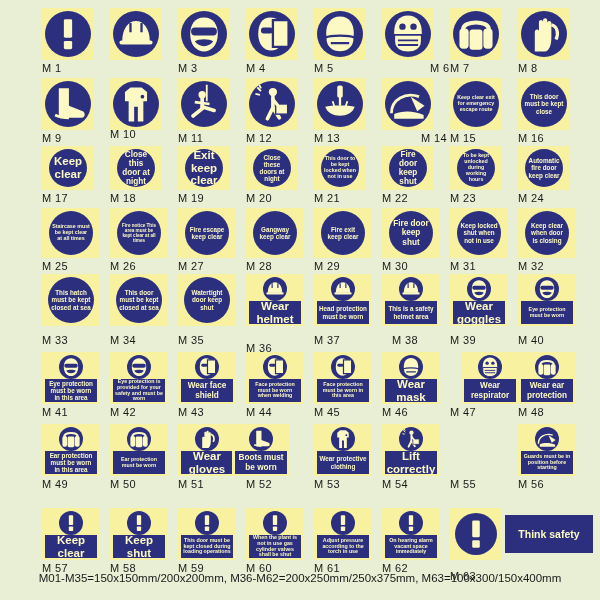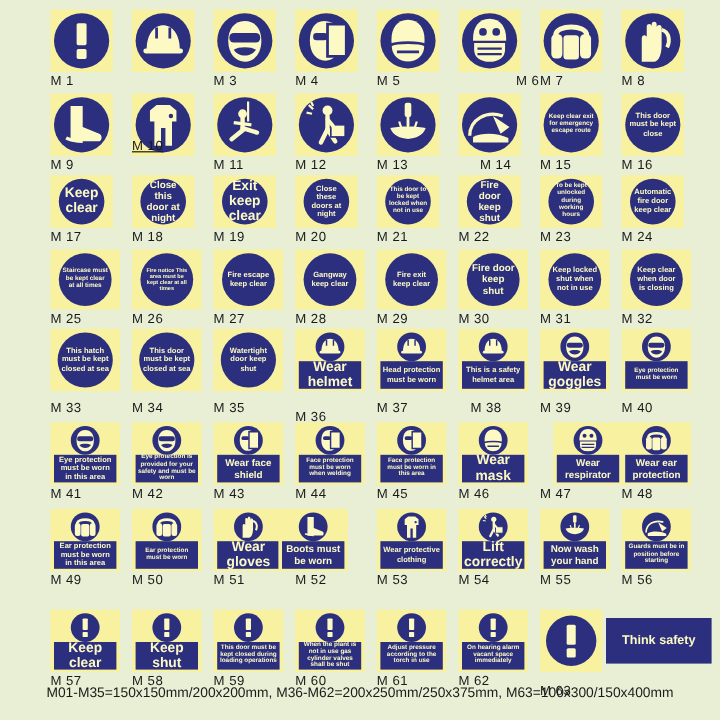--- a/index.html
+++ b/index.html
@@ -192,21 +192,21 @@
     <div class="cell" style="left: 110px; top: 78px;">
       <div class="sign" style="width: 52px; height: 52px;">
         <div class="disc" style="width: 46px; height: 46px;">
           <svg viewBox="0 0 100 100" width="100%" height="100%">
             <path d="M38 14 L62 14 L74 24 L74 44 L66 44 L66 88 L54 88 L54 56 L46 56 L46 88 L34 88 L34 44 L26 44 L26 24Z" fill="#fdf9c4"></path>
             <circle cx="64" cy="34" r="4" fill="#2b2f7e"></circle>
           </svg>
         </div>
       </div>
     </div>
-    <div class="code" style="left: 110px; top: 116px; text-decoration: underline;">M 10</div>
+    <div class="code" style="left: 110px; top: 128px;">M 10</div>
     <div class="cell" style="left: 178px; top: 78px;">
       <div class="sign" style="width: 52px; height: 52px;">
         <div class="disc" style="width: 46px; height: 46px;">
           <svg viewBox="0 0 100 100" width="100%" height="100%">
             <path d="M56 8 L56 44" stroke="#fdf9c4" stroke-width="4"></path>
             <circle cx="46" cy="30" r="8" fill="#fdf9c4"></circle>
             <path d="M46 38 L46 60 L26 76" stroke="#fdf9c4" stroke-width="8" fill="none" stroke-linecap="round"></path>
             <path d="M46 56 L72 64" stroke="#fdf9c4" stroke-width="8" fill="none" stroke-linecap="round"></path>
             <path d="M30 46 L62 50" stroke="#fdf9c4" stroke-width="6" fill="none"></path>
           </svg>
@@ -246,21 +246,21 @@
       <div class="sign" style="width: 52px; height: 52px;">
         <div class="disc" style="width: 46px; height: 46px;">
           <svg viewBox="0 0 100 100" width="100%" height="100%">
             <path d="M14 70 C14 40 44 24 74 34" stroke="#fdf9c4" stroke-width="6" fill="none"></path>
             <path d="M56 34 L86 54 L70 66 Z" fill="#fdf9c4"></path>
             <path d="M20 72 C36 64 64 64 84 74 L84 82 L20 82Z" fill="#fdf9c4"></path>
           </svg>
         </div>
       </div>
     </div>
-    <div class="code" style="left: 380px; top: 132px; padding-left: 20px;">M 14</div>
+    <div class="code" style="left: 401px; top: 132px; padding-left: 20px;">M 14</div>
     <div class="cell" style="left: 450px; top: 78px;">
       <div class="sign" style="width: 52px; height: 52px;">
         <div class="roundtext" style="width: 46px; height: 46px; font-size: 5.3px;">Keep clear exit for emergency escape route</div>
       </div>
     </div>
     <div class="code" style="left: 450px; top: 132px;">M 15</div>
     <div class="cell" style="left: 518px; top: 78px;">
       <div class="sign" style="width: 52px; height: 52px;">
         <div class="roundtext" style="width: 46px; height: 46px; font-size: 6.3px;">This door must be kept close</div>
       </div>
@@ -625,33 +625,20 @@
             <path d="M52 58 L66 80" stroke="#fdf9c4" stroke-width="8" fill="none" stroke-linecap="round"></path>
             <rect x="58" y="50" width="26" height="22" fill="#fdf9c4" stroke="#2b2f7e" stroke-width="3"></rect>
             <path d="M52 40 L62 52" stroke="#fdf9c4" stroke-width="7" fill="none" stroke-linecap="round"></path>
             <path d="M18 14 L26 22 M14 28 L24 30 M22 8 L26 16" stroke="#fdf9c4" stroke-width="4"></path>
           </svg>
         </div>
         <div class="band" style="height: 23px; font-size: 11.5px; padding: 1px 2px;">Lift correctly</div>
       </div>
     </div>
     <div class="code" style="left: 382px; top: 478px;">M 54</div>
-    <div class="cell" style="left: 450px; top: 424px;">
-      <div class="sign" style="width: 58px; height: 52px; padding: 2px 3px; justify-content: space-between;">
-        <div class="disc" style="width: 24px; height: 24px; flex: 0 0 auto; margin-top: 1px;">
-          <svg viewBox="0 0 100 100" width="100%" height="100%">
-            <rect x="44" y="10" width="12" height="26" rx="4" fill="#fdf9c4"></rect>
-            <path d="M50 34 L50 52" stroke="#fdf9c4" stroke-width="5"></path>
-            <path d="M18 56 C30 52 70 52 82 56 C74 82 26 82 18 56Z" fill="#fdf9c4"></path>
-            <path d="M34 44 L38 56 M50 40 L50 54 M66 44 L62 56" stroke="#fdf9c4" stroke-width="4"></path>
-          </svg>
-        </div>
-        <div class="band" style="height: 23px; font-size: 8.2px; padding: 1px 2px;">Now wash your hand</div>
-      </div>
-    </div>
     <div class="code" style="left: 450px; top: 478px;">M 55</div>
     <div class="cell" style="left: 518px; top: 424px;">
       <div class="sign" style="width: 58px; height: 52px; padding: 2px 3px; justify-content: space-between;">
         <div class="disc" style="width: 24px; height: 24px; flex: 0 0 auto; margin-top: 1px;">
           <svg viewBox="0 0 100 100" width="100%" height="100%">
             <path d="M14 70 C14 40 44 24 74 34" stroke="#fdf9c4" stroke-width="6" fill="none"></path>
             <path d="M56 34 L86 54 L70 66 Z" fill="#fdf9c4"></path>
             <path d="M20 72 C36 64 64 64 84 74 L84 82 L20 82Z" fill="#fdf9c4"></path>
           </svg>
         </div>

